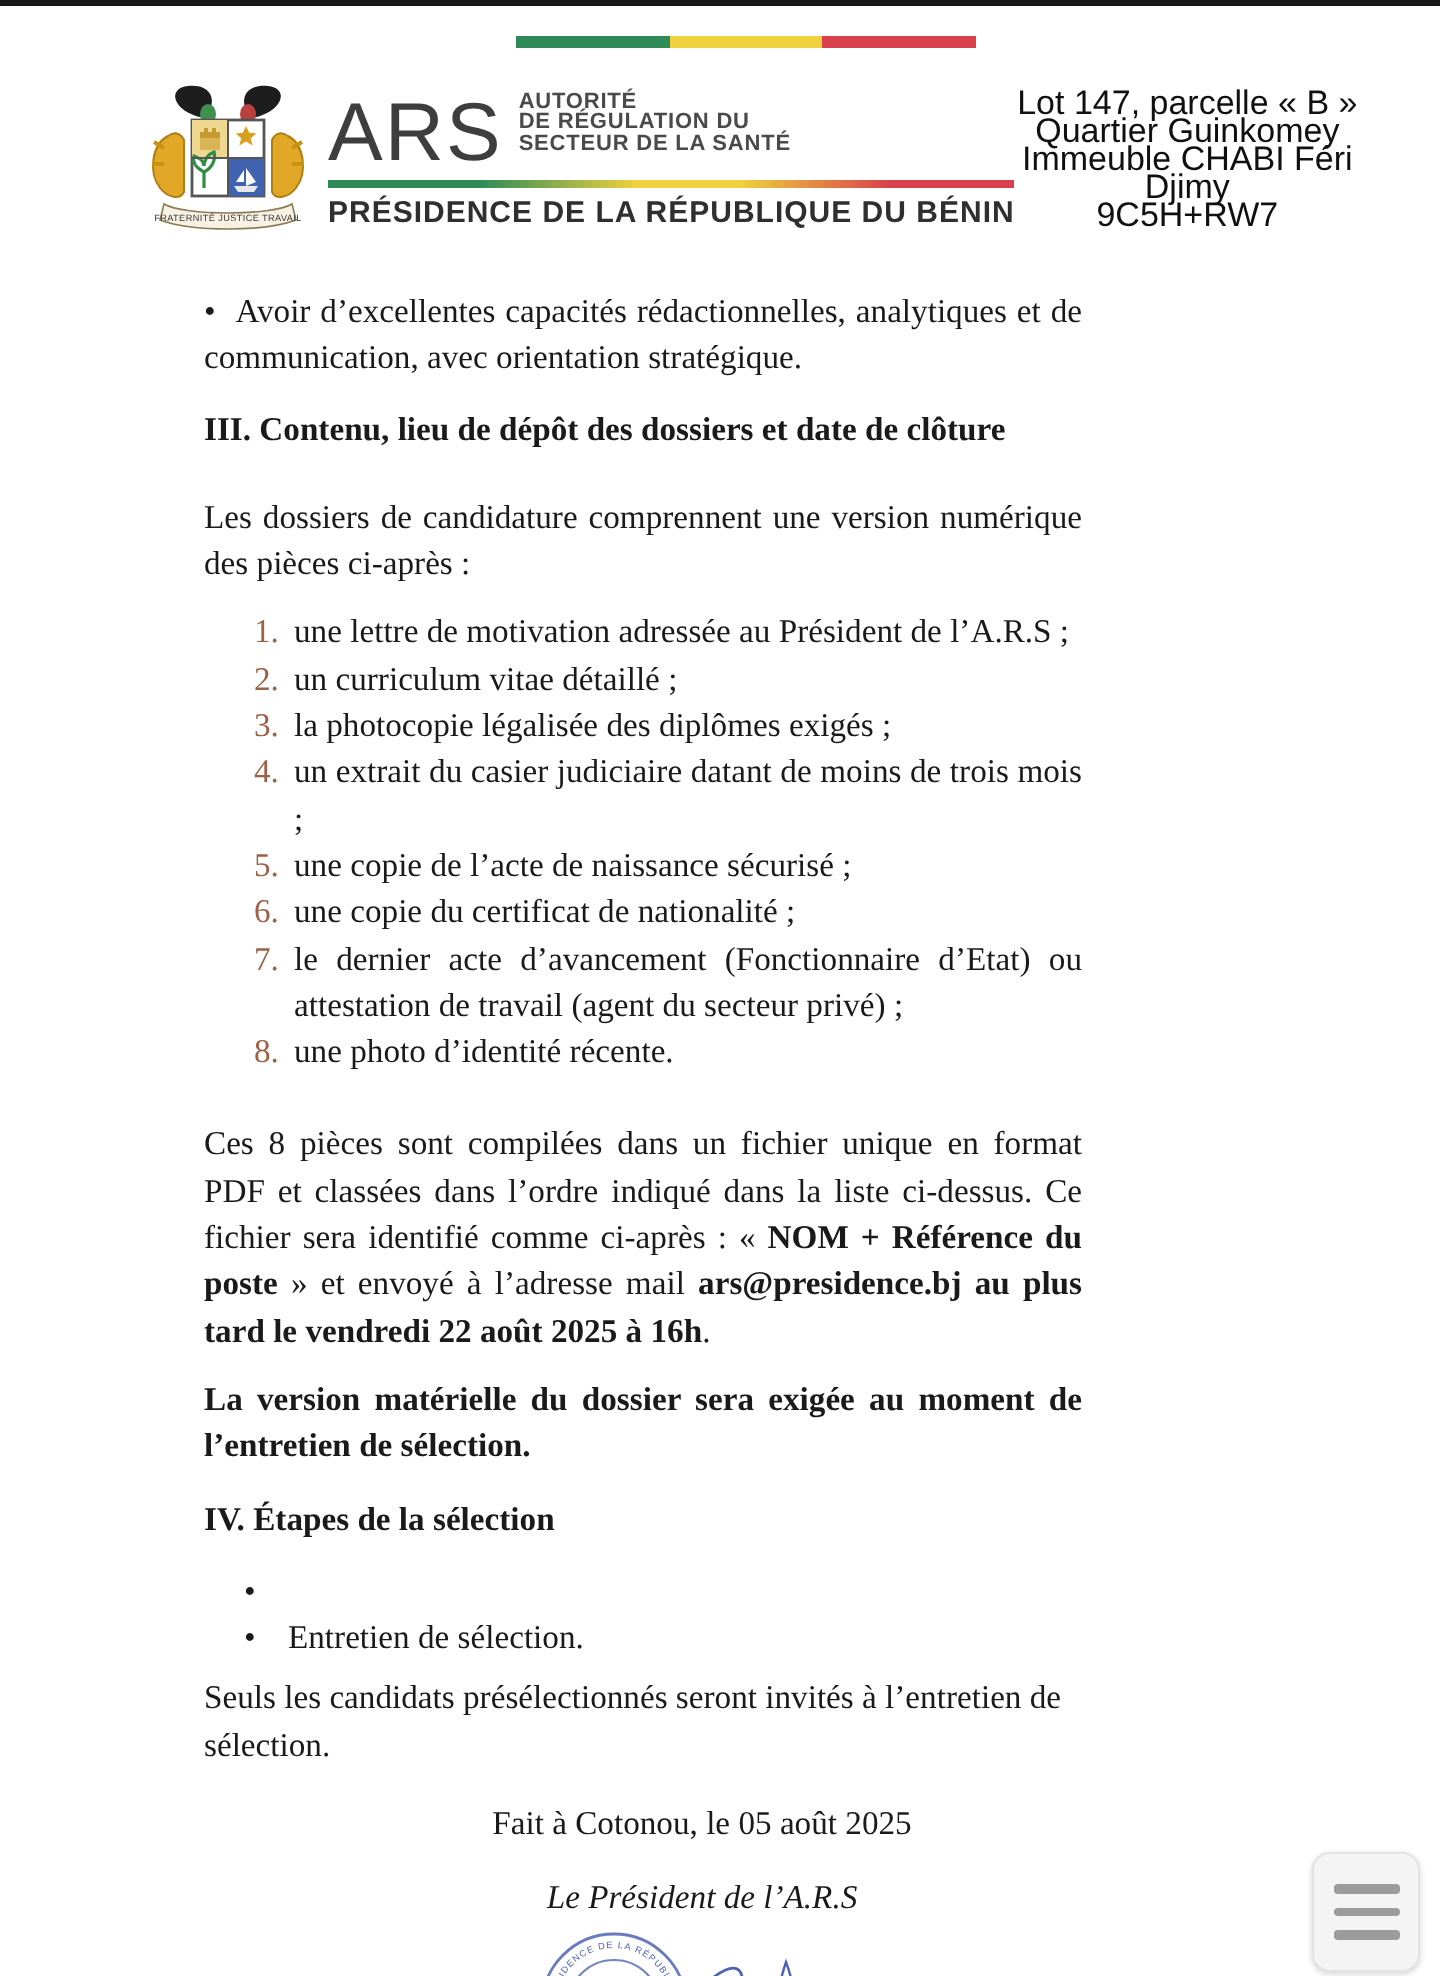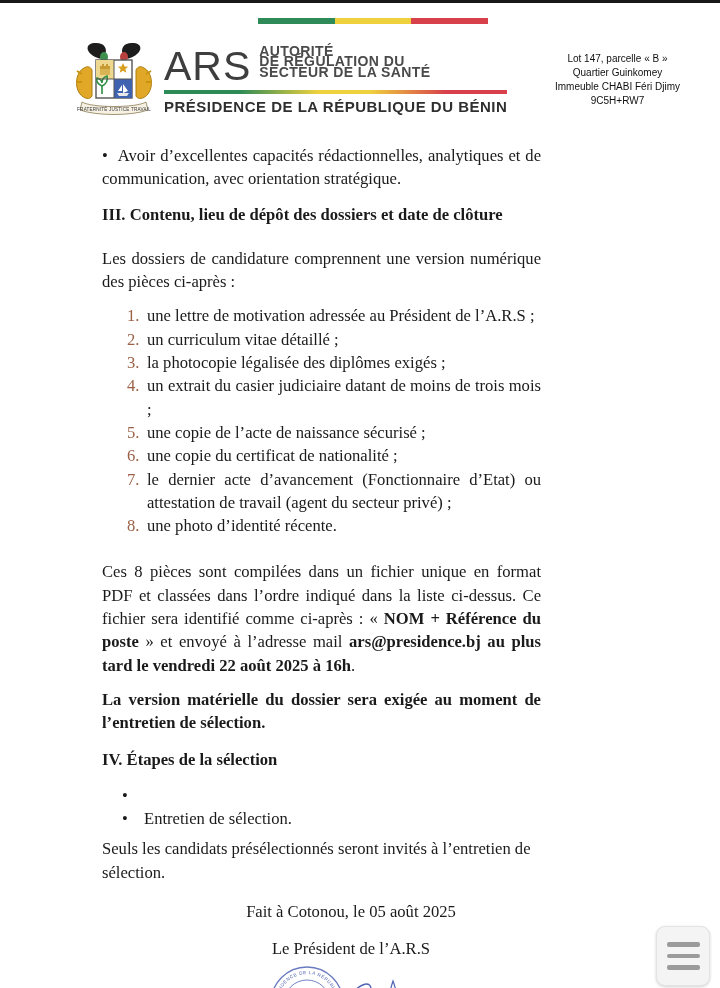--- a/index.html
+++ b/index.html
@@ -19,28 +19,28 @@
   .seg-green{background:var(--flag-green);}
   .seg-yellow{background:var(--flag-yellow);}
   .seg-red{background:var(--flag-red);}
   
   .header-row{position:absolute;top:38px;left:72px;right:22px;display:flex;align-items:center;}
   .coat{width:84px;height:84px;flex:none;}
   .ars-logo{margin-left:8px;flex:none;}
   .ars-top{display:flex;align-items:flex-start;}
   .ars-acronym{font-family:"Liberation Sans",sans-serif;font-size:41px;line-height:40px;
     color:#3e3e3e;font-weight:400;letter-spacing:1px;}
-  .ars-subtitle{margin-left:8px;font-family:"Liberation Sans",sans-serif;font-size:14px;
+  .ars-subtitle{margin-left:8px;font-family:"Liberation Sans",sans-serif;font-size:11px;
     line-height:10.6px;color:#4a4a4a;letter-spacing:.4px;font-weight:600;}
   .ars-bar{height:4px;margin-top:4px;width:100%;
     background:linear-gradient(90deg,var(--flag-green) 0%,var(--flag-green) 22%,var(--flag-yellow) 45%,var(--flag-yellow) 60%,var(--flag-red) 82%,var(--flag-red) 100%);}
   .ars-org{margin-top:4px;font-family:"Liberation Sans",sans-serif;font-size:15px;color:#2f2f2f;
     letter-spacing:.5px;font-weight:600;white-space:nowrap;}
   .address{margin-left:auto;margin-right:18px;text-align:center;
-    font-family:"Liberation Sans",sans-serif;font-size:10px;line-height:14px;color:#101010;}
+    font-family:"Liberation Sans",sans-serif;font-size:17px;line-height:14px;color:#101010;}
   
   main{position:absolute;top:121px;left:14px;width:593px;padding:0 66px 0 88px;}
   p,.h-sec{font-size:16.6px;line-height:23.3px;}
   .just{text-align:justify;}
   .p-req{margin-top:23px;}
   .h-sec{font-weight:700;}
   .h3{margin-top:12px;}
   .p-intro{margin-top:21px;}
   .pieces{margin-top:11px;}
   .piece-row{display:flex;font-size:16.6px;line-height:23.3px;}
@@ -48,21 +48,21 @@
   .piece-txt{flex:1;}
   .p-comp{margin-top:23px;}
   .b{font-weight:700;}
   .p-notice{margin-top:11px;font-weight:700;}
   .h4{margin-top:13px;}
   .steps{margin-top:13px;}
   .step-row{display:flex;font-size:16.6px;line-height:23.3px;}
   .step-bullet{width:22px;margin-left:20px;flex:none;text-align:left;}
   .p-note{margin-top:7px;}
   .sign-block{margin:16px 30px 0 auto;width:320px;text-align:center;}
-  .sign-title{margin-top:14px;}
+  .sign-title{margin-top:14px;font-style:italic;}
   .stamp-wrap{margin-top:2px;height:84px;display:flex;justify-content:center;}
   .sign-name{margin-top:0;font-weight:700;font-size:17.5px;}
   
   .stamp-stroke{stroke:var(--stamp-blue);fill:none;}
   .stamp-fill{fill:var(--stamp-blue);}
   .ring-text{font-family:"Liberation Sans",sans-serif;font-size:4.6px;letter-spacing:.6px;fill:var(--stamp-blue);}
   .stamp-center-txt{font-family:"Liberation Serif",serif;font-size:7px;font-style:italic;font-weight:700;fill:var(--stamp-blue);}
   .motto-text{font-family:"Liberation Sans",sans-serif;font-size:4.6px;fill:#3a3a3a;letter-spacing:.2px;}
   
   .scroll-handle{position:absolute;right:10px;bottom:2px;width:54px;height:60px;border-radius:9px;

